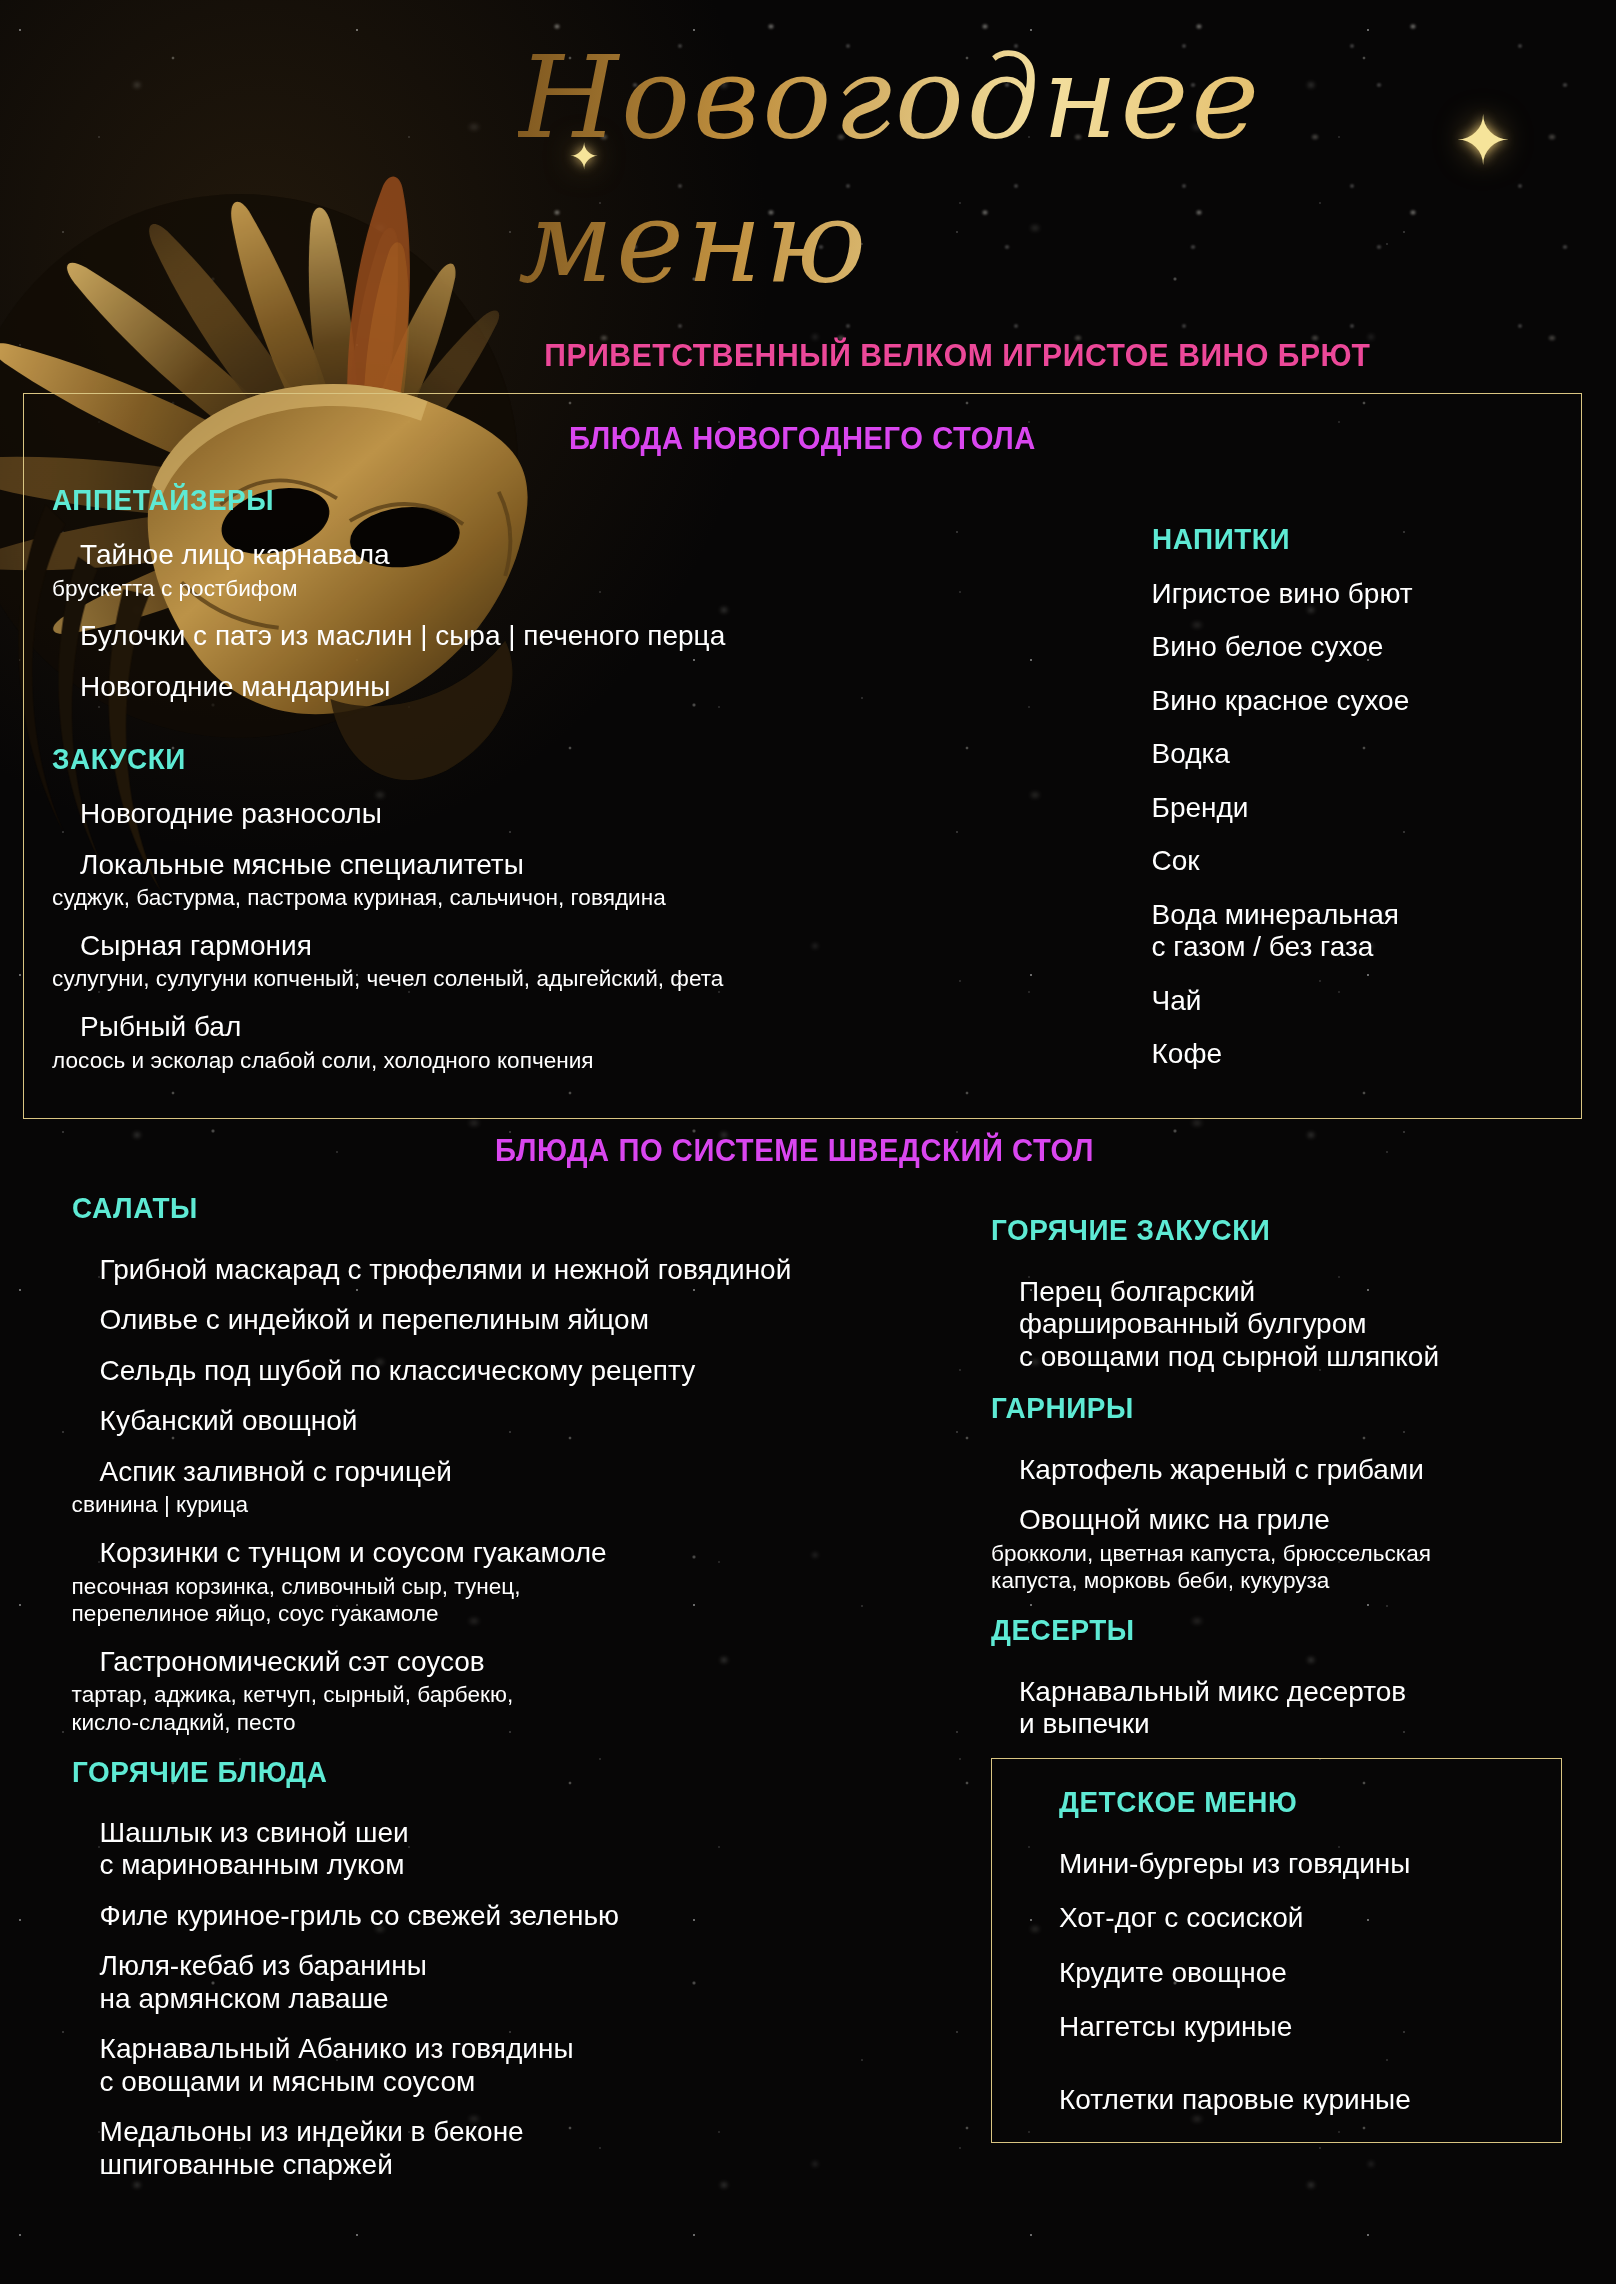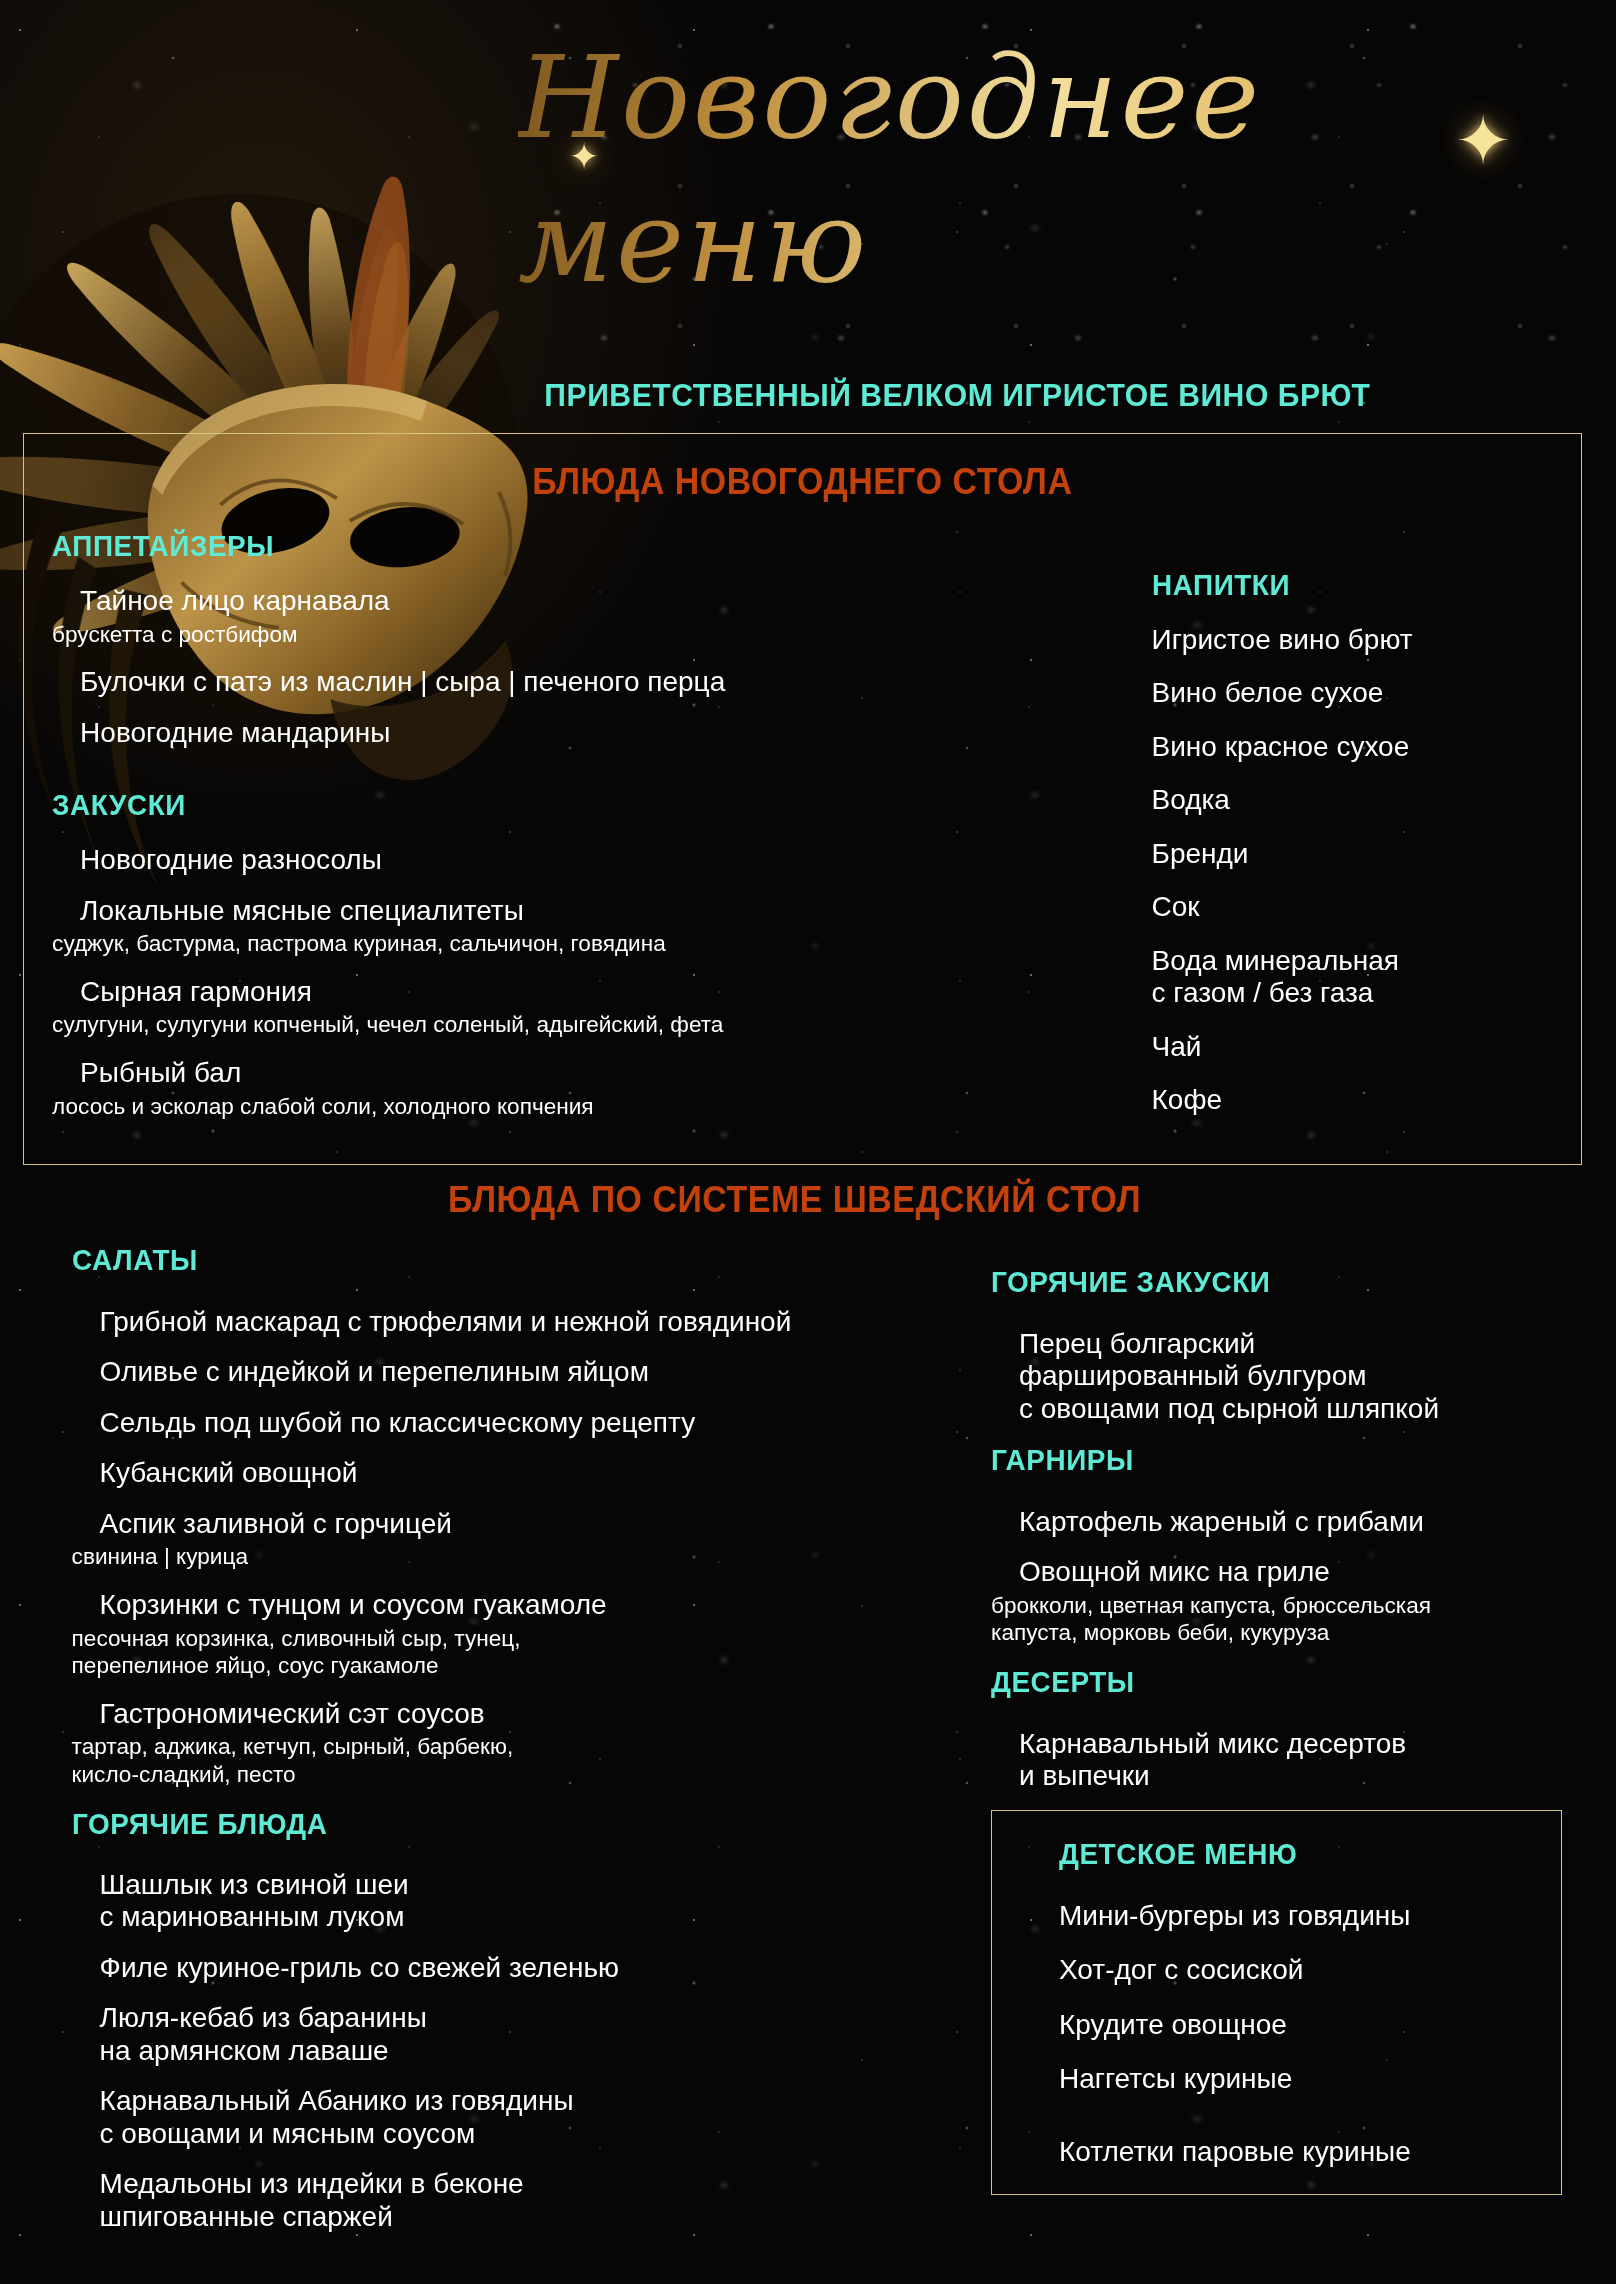--- a/index.html
+++ b/index.html
@@ -58,35 +58,35 @@
     background:linear-gradient(97deg,#7e571f 0%,#c0903f 22%,#f3df9f 50%,#e3bd6a 72%,#93682c 100%);
     -webkit-background-clip:text;background-clip:text;color:transparent;
   }
   .spark{
     position:absolute;z-index:2;color:#f6e49a;
     text-shadow:0 0 11.6px rgba(255,220,130,.9),0 0 32px rgba(255,210,110,.55);
   }
   .spark-left{left:569px;top:136px;font-size:36px;}
   .spark-right{left:1455px;top:102px;font-size:67px;}
   .welcome{
-    margin-top:63px;
+    margin-top:23px;
     font-size:32px;font-weight:700;letter-spacing:0.6px;
-    color:#5eead4;
+    color:#ec4899;
   }
   .welcome>span{display:inline-block;transform:scaleX(.94);transform-origin:center;}
   
   .gold-box{border:1.9px solid #d9c582;}
   .festive{
     position:relative;z-index:1;
     margin:19.4px 34px 0 22.6px;
     padding:27px 28.5px 26px 28.5px;
   }
   .box-h{
     text-align:center;margin:0 0 26px 0;
-    font-size:36px;font-weight:700;letter-spacing:0.6px;color:#c2410c;
+    font-size:31px;font-weight:700;letter-spacing:0.6px;color:#d946ef;
   }
   .box-h>span{display:inline-block;transform:scaleX(.94);transform-origin:center;}
   .cols{display:flex;}
   .festive .col-l{flex:1 1 auto;min-width:0;}
   .festive .col-r{flex:0 0 401px;padding-top:39px;}
   .sec-h{
     margin:0 0 22px 0;
     font-size:30px;font-weight:700;letter-spacing:0.6px;color:#5eead4;
   }
   .sec-h>span{display:inline-block;transform:scaleX(.93);transform-origin:left center;}

